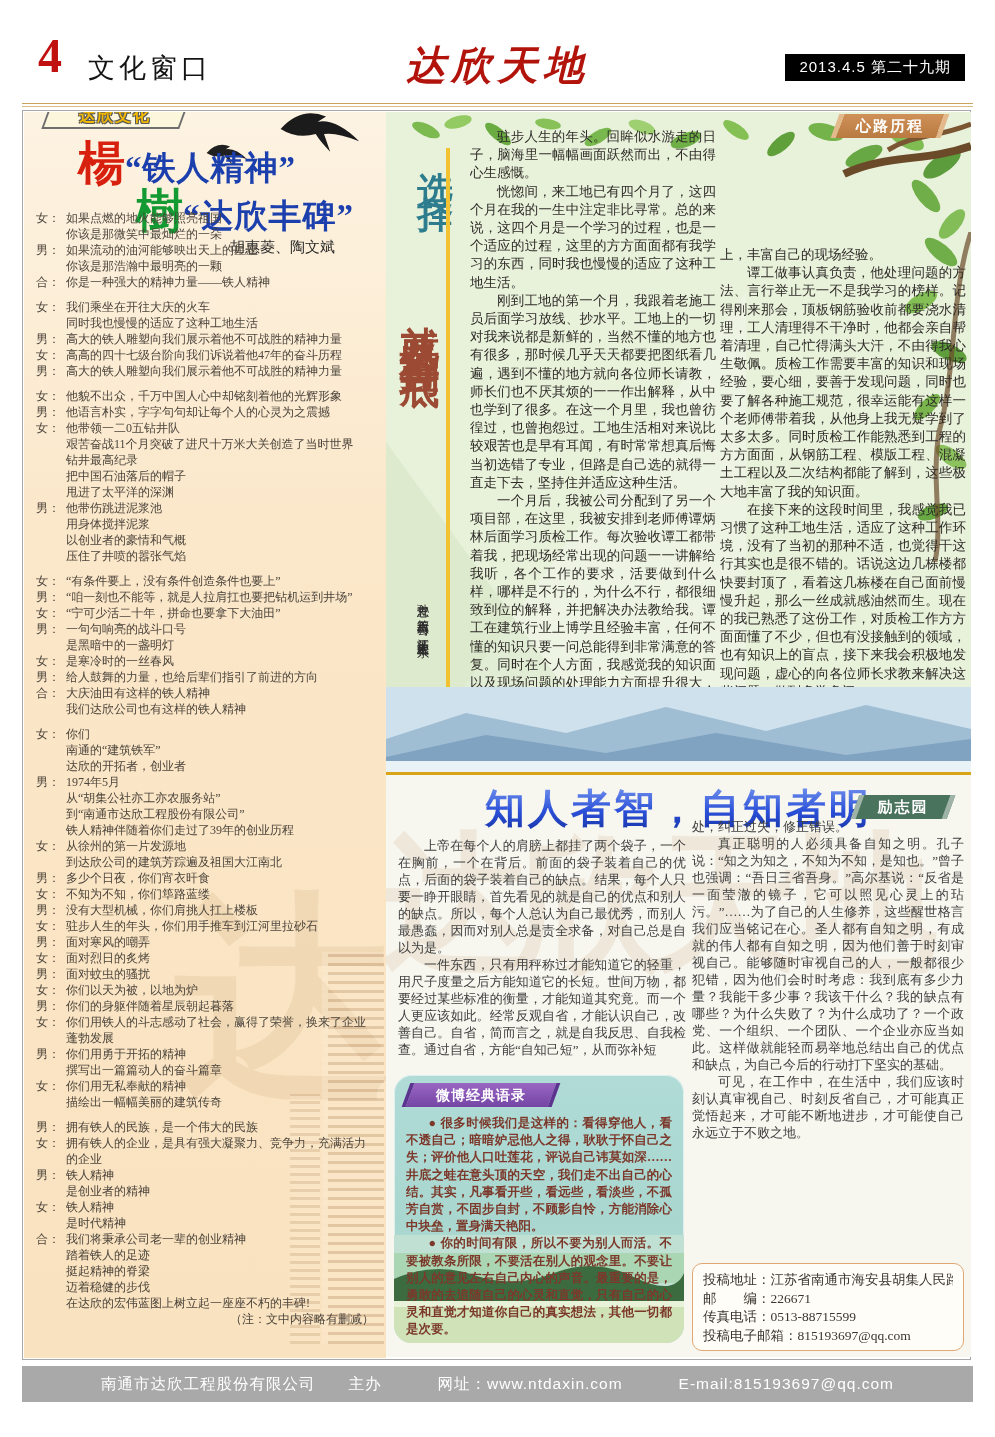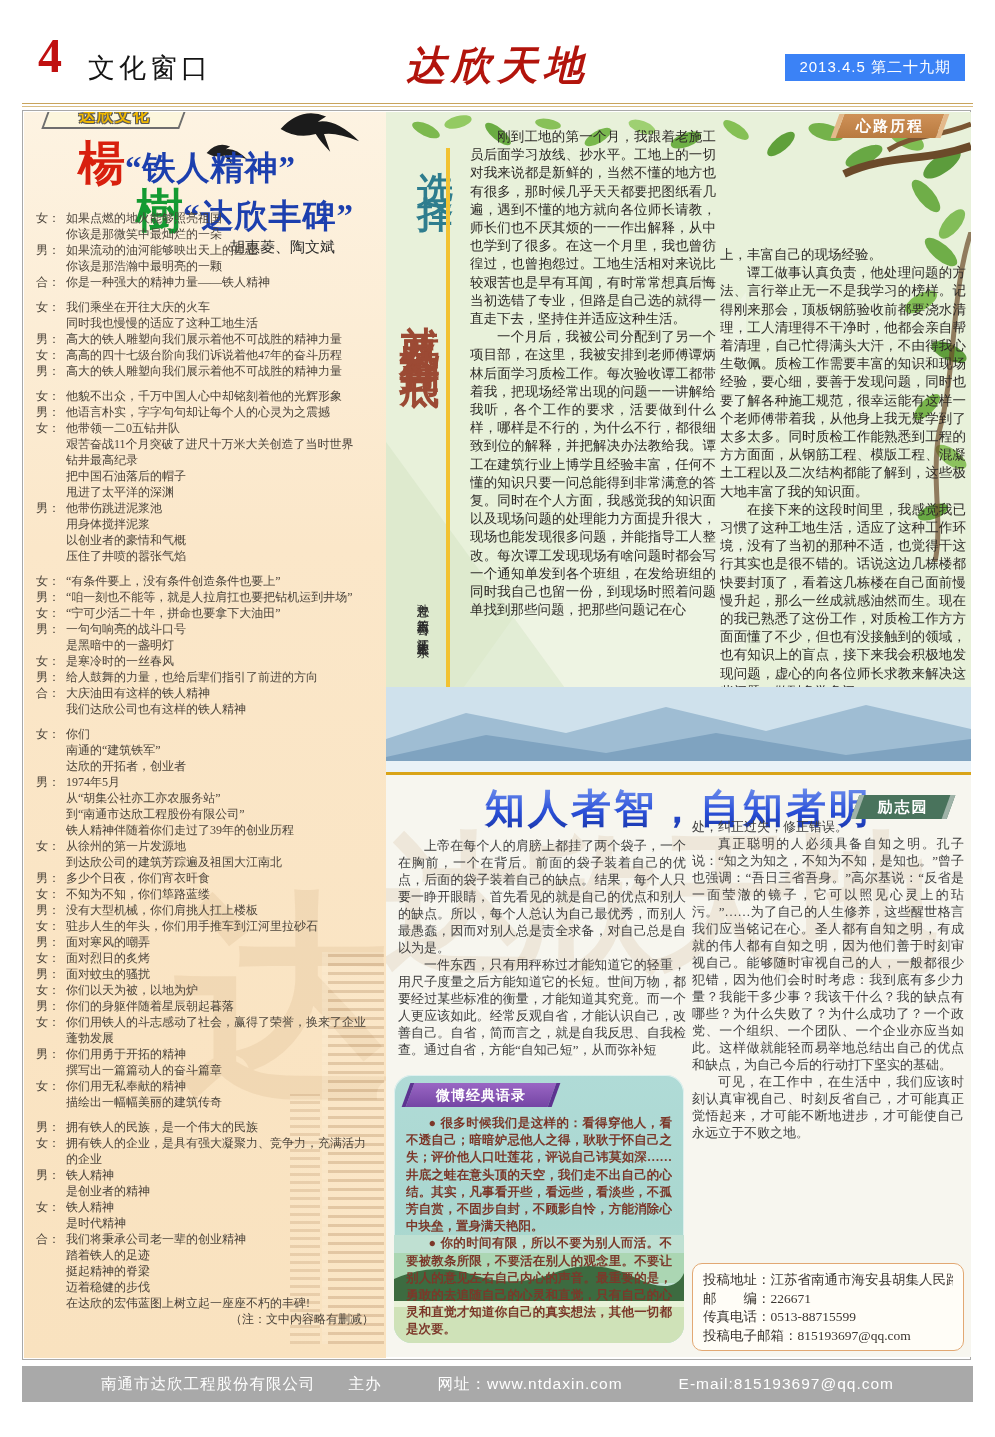--- a/index.html
+++ b/index.html
@@ -6,21 +6,21 @@
   body { background:#ffffff; }
   #page { position:relative; width:995px; height:1437px; background:#ffffff; overflow:hidden;
           font-family:"Liberation Serif", serif; }
 
   
   .header { position:absolute; left:22px; top:30px; width:951px; height:72px; }
   .pagenum { position:absolute; left:16px; top:2px; font-size:48px; font-weight:bold; color:#c01010; line-height:1; }
   .section-title { position:absolute; left:66px; top:20px; font-size:27px; font-weight:normal; color:#141414; letter-spacing:4px; }
   .masthead { position:absolute; left:50%; transform:translateX(-50%); top:8px; font-size:40px; font-weight:bold;
               font-style:italic; color:#b2140c; letter-spacing:6px; }
-  .issue-box { position:absolute; right:8px; top:24px; background:#3b82f6; color:#fff; font-size:15px;
+  .issue-box { position:absolute; right:8px; top:24px; background:#000000; color:#fff; font-size:15px;
                padding:4px 14px; font-family:"Liberation Sans", sans-serif; letter-spacing:1px; }
   .header-rule { position:absolute; left:22px; top:103px; width:951px; height:4px;
                  border-top:1px solid #c9a45c; border-bottom:1px solid #d8bc82; }
 
   
   .main { position:absolute; left:22px; top:110px; width:949px; height:1250px; border:1px solid #a9a9a9; background:#fff; }
 
   
   .left-panel { position:absolute; left:1px; top:1px; width:362px; height:1246px; overflow:hidden;
                 background:linear-gradient(180deg,#fdf3e2 0%, #fbe7c9 35%, #f9e2bf 100%); }
@@ -334,20 +334,22 @@
         <span>心路历程</span>
       </div>
 
       <div class="vt-xuanze">选择</div>
       <div class="vt-main">就要坚持到底</div>
       <div class="vt-byline">孙宜忠　第六工程公司　江苏大学土木工程系</div>
       <div class="vt-line"></div>
 
       <div class="ma-col1">
 
+      <p class="para">驻步人生的年头。回眸似水游走的日子，脑海里一幅幅画面跃然而出，不由得心生感慨。</p>
+          <p class="para">恍惚间，来工地已有四个月了，这四个月在我的一生中注定非比寻常。总的来说，这四个月是一个学习的过程，也是一个适应的过程，这里的方方面面都有我学习的东西，同时我也慢慢的适应了这种工地生活。</p>
           <p class="para">刚到工地的第一个月，我跟着老施工员后面学习放线、抄水平。工地上的一切对我来说都是新鲜的，当然不懂的地方也有很多，那时候几乎天天都要把图纸看几遍，遇到不懂的地方就向各位师长请教，师长们也不厌其烦的一一作出解释，从中也学到了很多。在这一个月里，我也曾彷徨过，也曾抱怨过。工地生活相对来说比较艰苦也是早有耳闻，有时常常想真后悔当初选错了专业，但路是自己选的就得一直走下去，坚持住并适应这种生活。</p>
           <p class="para">一个月后，我被公司分配到了另一个项目部，在这里，我被安排到老师傅谭炳林后面学习质检工作。每次验收谭工都带着我，把现场经常出现的问题一一讲解给我听，各个工作的要求，活要做到什么样，哪样是不行的，为什么不行，都很细致到位的解释，并把解决办法教给我。谭工在建筑行业上博学且经验丰富，任何不懂的知识只要一问总能得到非常满意的答复。同时在个人方面，我感觉我的知识面以及现场问题的处理能力方面提升很大，现场也能发现很多问题，并能指导工人整改。每次谭工发现现场有啥问题时都会写一个通知单发到各个班组，在发给班组的同时我自己也留一份，到现场时照着问题单找到那些问题，把那些问题记在心</p>
         </div>
       <div class="ma-col2">
 
       <p class="para noindent">上，丰富自己的现场经验。</p>
           <p class="para">谭工做事认真负责，他处理问题的方法、言行举止无一不是我学习的榜样。记得刚来那会，顶板钢筋验收前都要浇水清理，工人清理得不干净时，他都会亲自帮着清理，自己忙得满头大汗，不由得我心生敬佩。质检工作需要丰富的知识和现场经验，要心细，要善于发现问题，同时也要了解各种施工规范，很幸运能有这样一个老师傅带着我，从他身上我无疑学到了太多太多。同时质检工作能熟悉到工程的方方面面，从钢筋工程、模版工程、混凝土工程以及二次结构都能了解到，这些极大地丰富了我的知识面。</p>
           <p class="para">在接下来的这段时间里，我感觉我已习惯了这种工地生活，适应了这种工作环境，没有了当初的那种不适，也觉得干这行其实也是很不错的。话说这边几栋楼都快要封顶了，看着这几栋楼在自己面前慢慢升起，那么一丝成就感油然而生。现在的我已熟悉了这份工作，对质检工作方方面面懂了不少，但也有没接触到的领域，也有知识上的盲点，接下来我会积极地发现问题，虚心的向各位师长求教来解决这些问题，做到多学多问。</p>
           <p class="para">感谢公司给了我这么好的学习的机会，给了这么好的成长平台，我相信我在达欣之路上我能也会做的很好，我相信我的选择！</p>
         </div>

